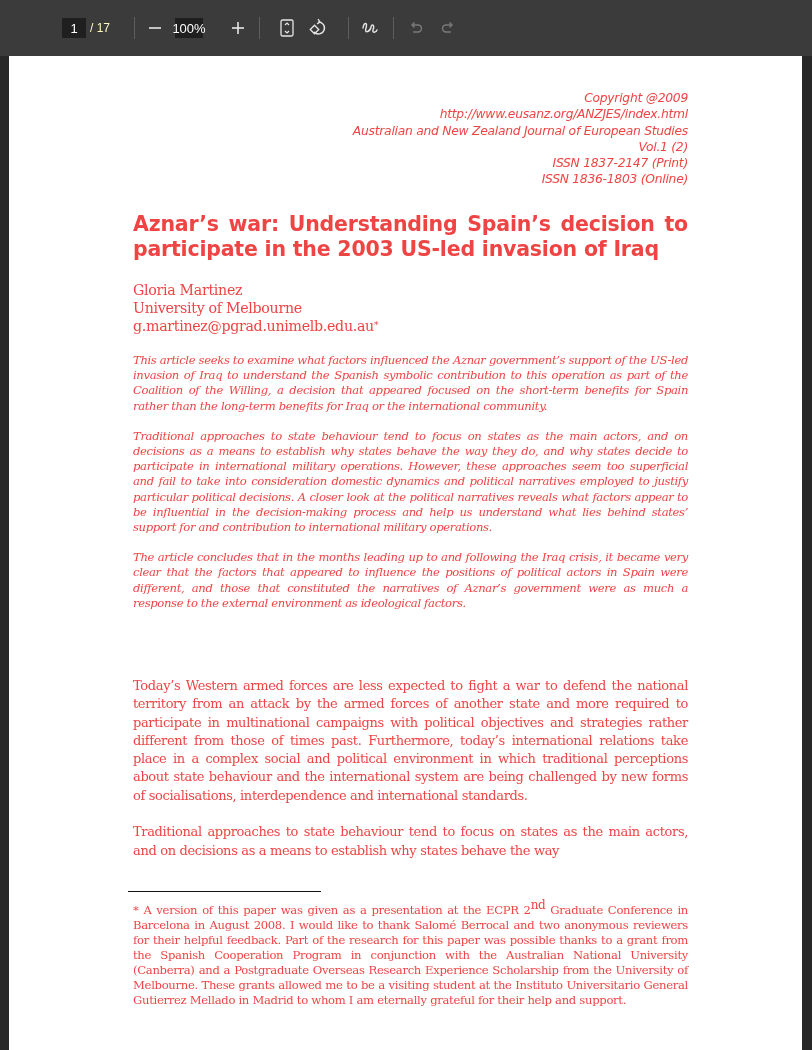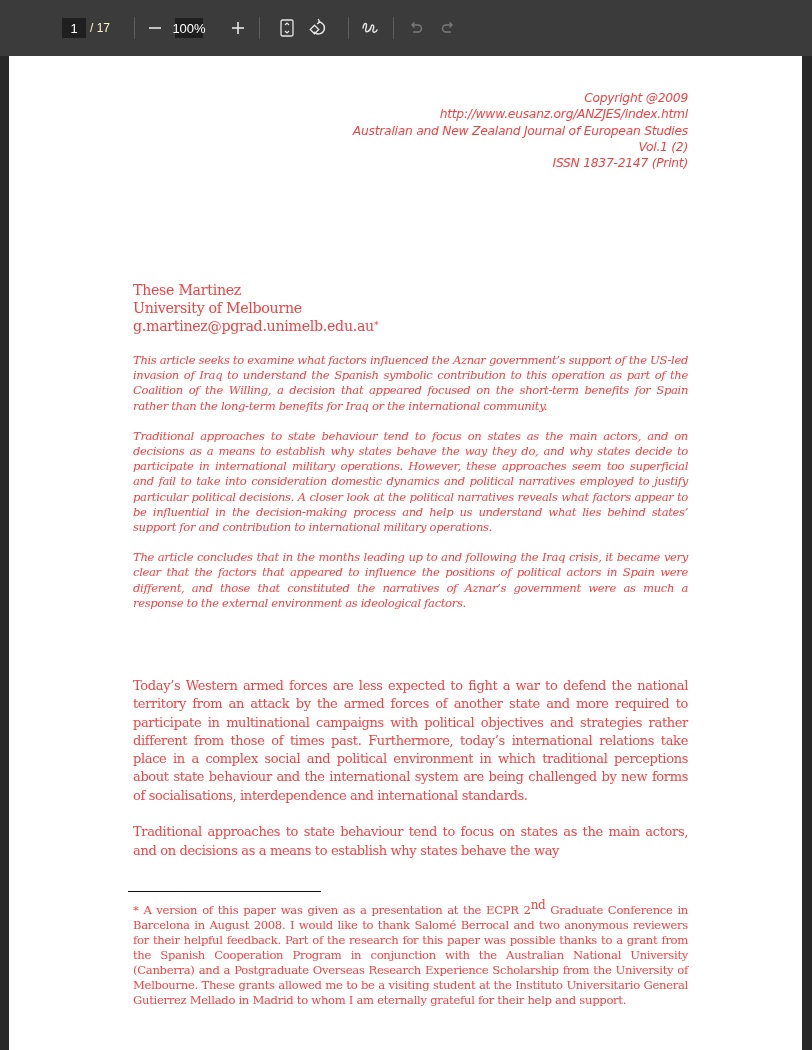--- a/index.html
+++ b/index.html
@@ -122,25 +122,27 @@
   </div>
 </div>
 
 <div class="pdf-page">
   <div class="pdf-content header-block">
     <div>Copyright @2009</div>
     <div>http://www.eusanz.org/ANZJES/index.html</div>
     <div>Australian and New Zealand Journal of European Studies</div>
     <div>Vol.1 (2)</div>
     <div>ISSN 1837-2147 (Print)</div>
+    <div>ISSN 1836-1803 (Online)</div>
   </div>
 
+  <div class="pdf-content title">Aznar’s war: Understanding Spain’s decision to participate in the 2003 US-led invasion of Iraq</div>
 
   <div class="pdf-content author">
-    <div>These Martinez</div>
+    <div>Gloria Martinez</div>
     <div>University of Melbourne</div>
     <div><span>g.martinez@pgrad.unimelb.edu.au</span><sup>*</sup></div>
   </div>
 
   <div class="pdf-content abstract">
     <p>This article seeks to examine what factors influenced  the Aznar government’s support of the US-led invasion of Iraq to understand the Spanish symbolic contribution to this operation as part of the Coalition of the Willing, a decision that appeared focused on the short-term benefits for Spain rather than the long-term benefits for Iraq or the international community.</p>
     <p>Traditional approaches to state behaviour tend to focus on states as the main actors, and on decisions as a means to establish why states behave the way they do, and why states decide to participate in international military operations. However, these approaches seem too superficial and fail to take into consideration domestic dynamics and political narratives employed to justify particular political decisions. A closer look at the political narratives reveals what factors appear to be influential in the decision-making process and help us understand what lies behind states’ support for and contribution to international military operations.</p>
     <p>The article concludes that in the months leading up to and following the Iraq crisis, it became very clear that the factors that appeared to influence the positions of political actors in Spain were different, and those that constituted the narratives of Aznar’s government were as much a response to the external environment as ideological factors.</p>
   </div>
 

